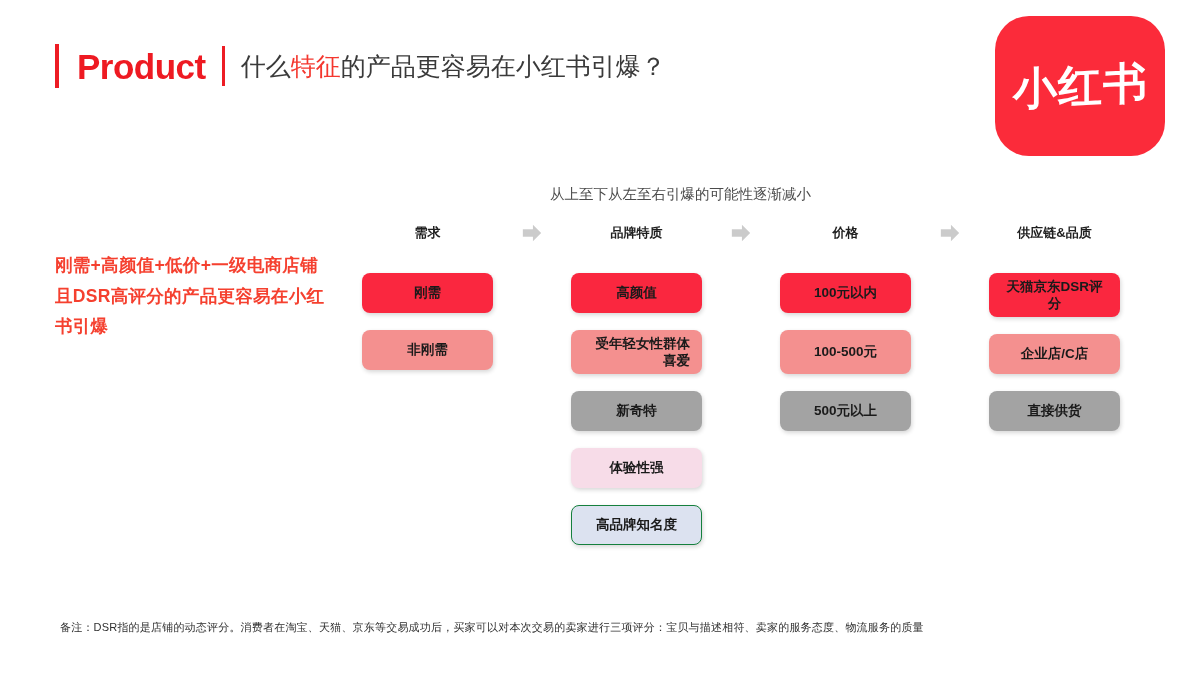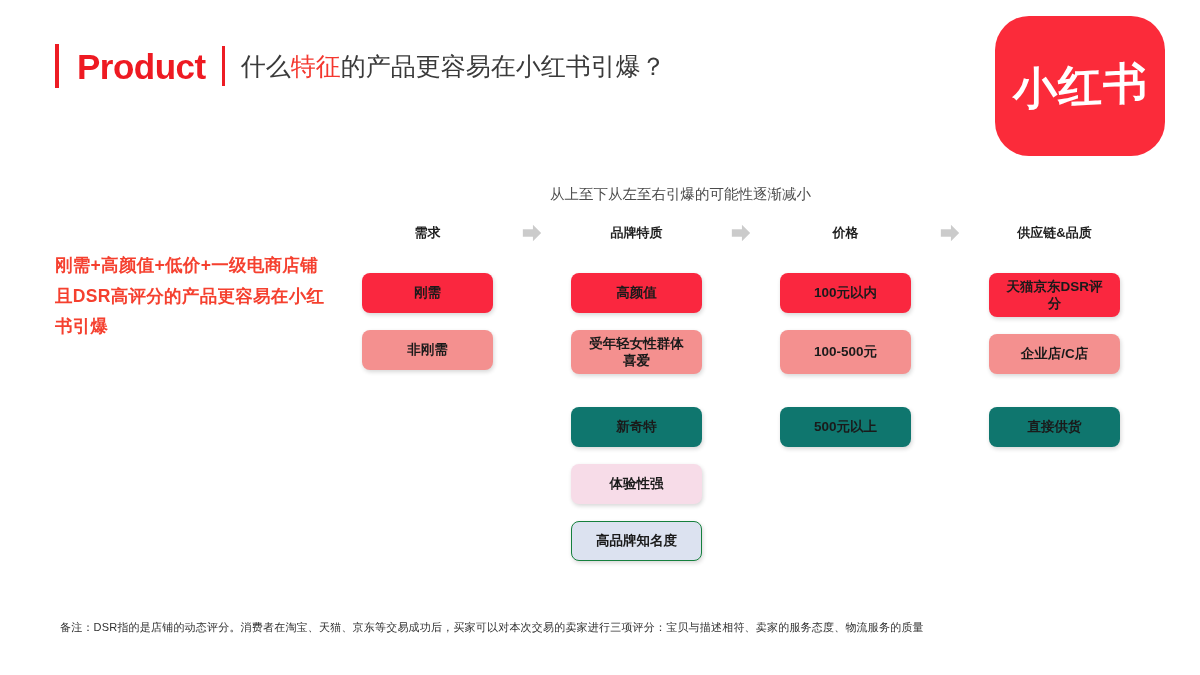--- a/index.html
+++ b/index.html
@@ -152,22 +152,22 @@
     text-align: center;
     font-size: 13.5px;
     font-weight: bold;
     color: #1a1a1a;
     line-height: 1.28;
     padding: 2px 12px;
     box-sizing: border-box;
     box-shadow: 1px 2px 4px rgba(0,0,0,0.16);
   }
   .card.tier1 { background: #FA273F; }
-  .card.tier2 { background: #F4908F; }
-  .card.tier3 { background: #0f766e; margin-top: 16px; }
+  .card.tier2 { background: #F4908F; text-align: right; }
+  .card.tier3 { background: #a3a3a3; }
   .card.tier4 { background: #F7DCE8; }
   .card.tier5 {
     background: #DCE2F0;
     border: 1px solid #15803d;
   }
   .card.two-line { min-height: 44px; }
 
   
   .footnote {
     position: absolute;

